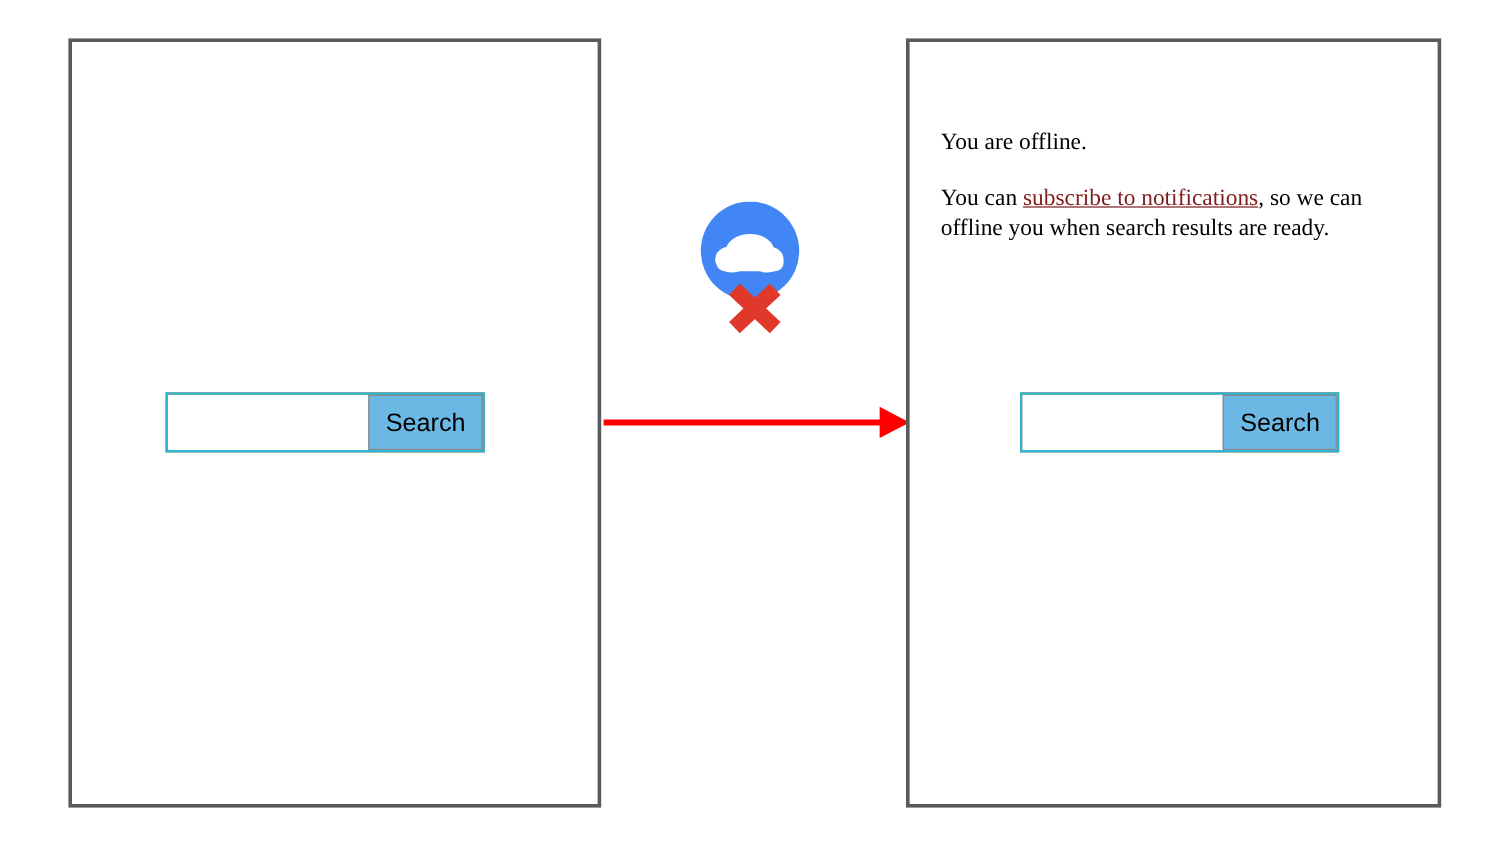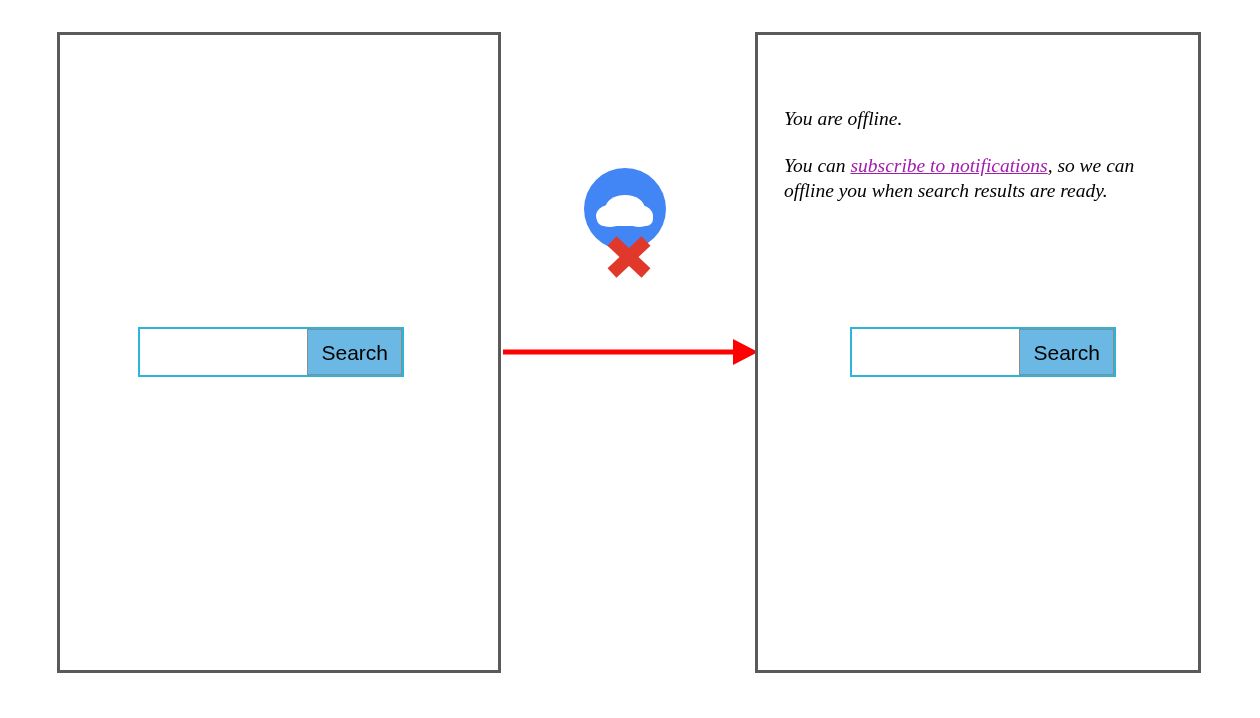--- a/index.html
+++ b/index.html
@@ -78,24 +78,24 @@
   .offline-msg {
     position: absolute;
     left: 784px;
     top: 106px;
     width: 400px;
     font-family: "Liberation Serif", serif;
     font-size: 19.5px;
     line-height: 1.32;
     color: #000000;
   }
-  .offline-msg p { margin: 0 0 21px 0; font-style: italic; }
+  .offline-msg p { margin: 0 0 21px 0; }
   .offline-msg p:last-child { margin-bottom: 0; }
   .offline-link {
-    color: #a21caf;
+    color: #7f1d1d;
     text-decoration: underline;
     cursor: pointer;
   }
 
   
   .cloud-icon {
     position: absolute;
     left: 576px;
     top: 168px;
     width: 110px;

